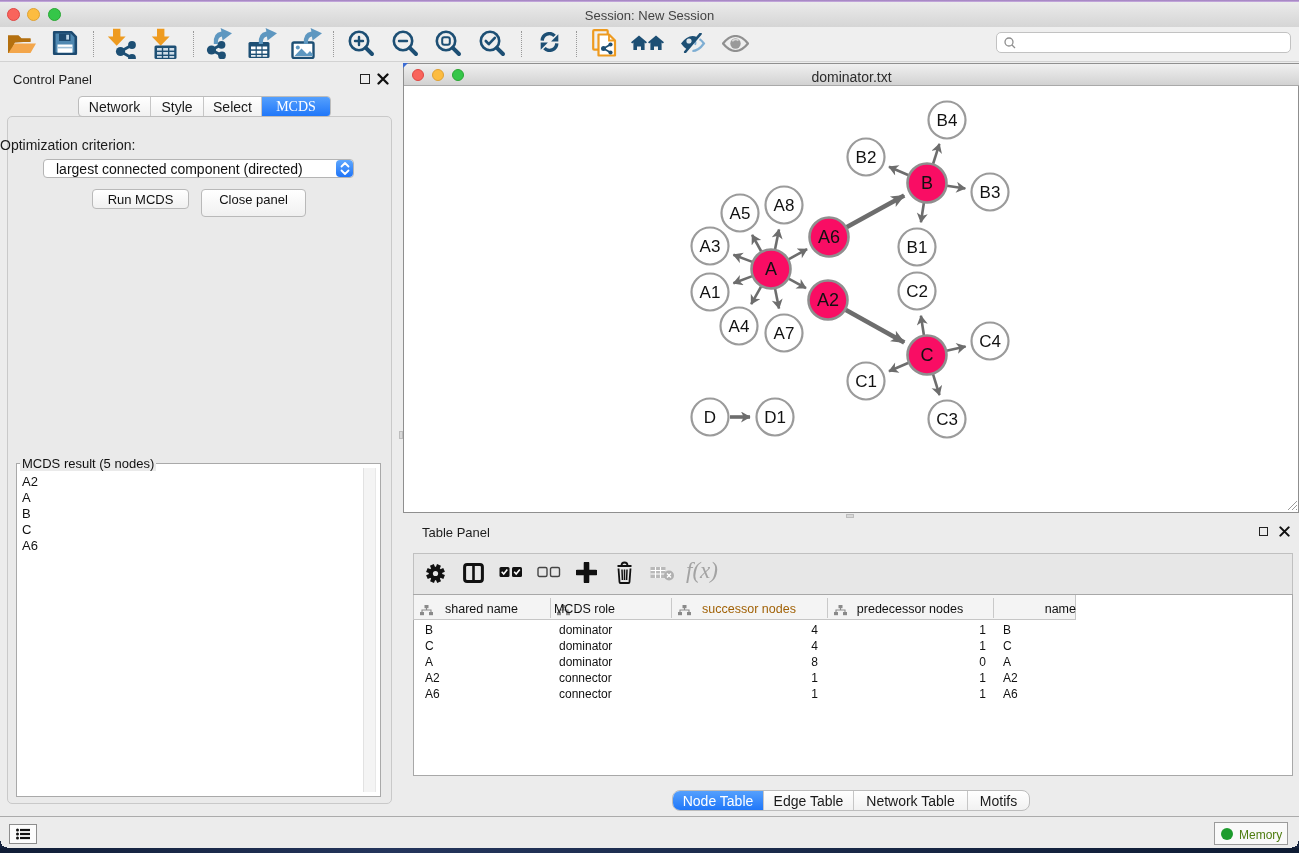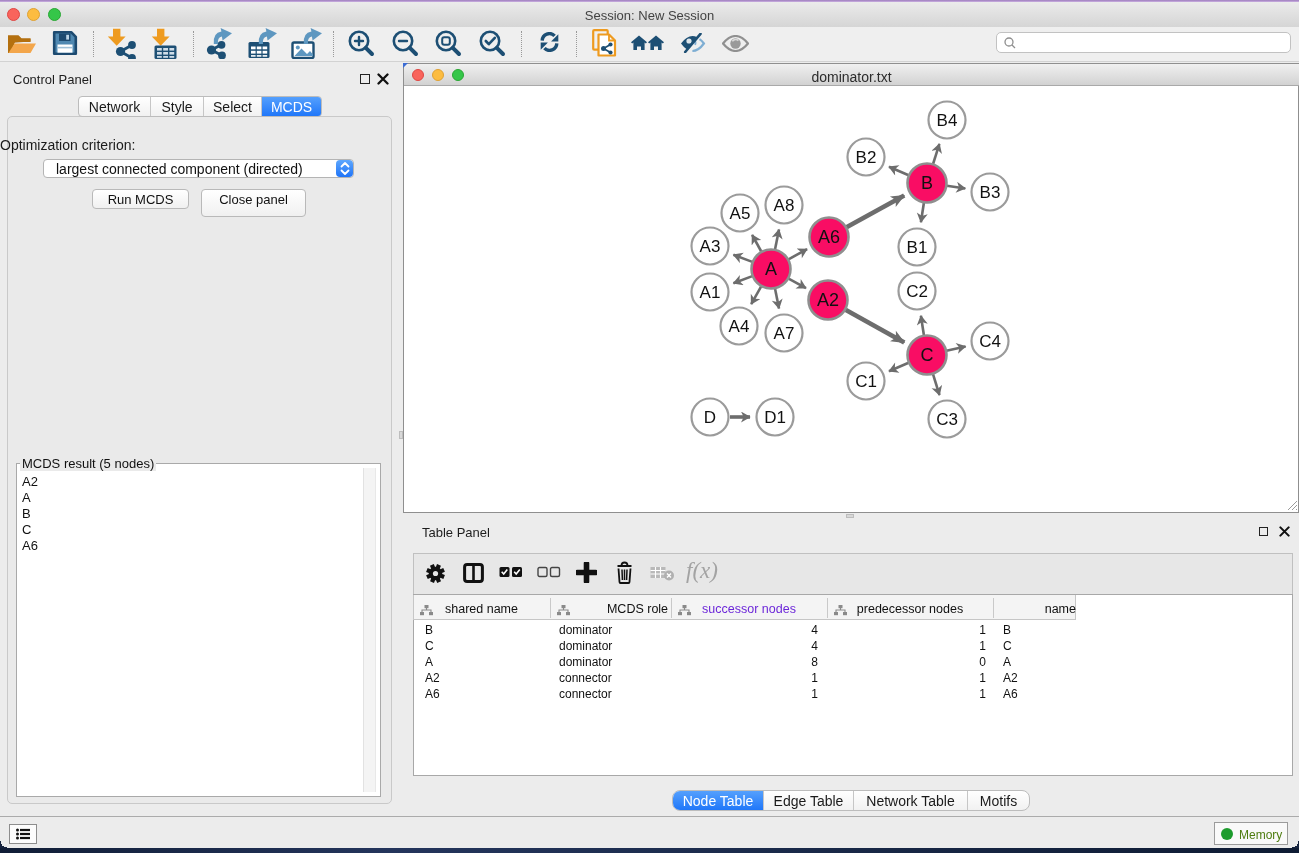--- a/index.html
+++ b/index.html
@@ -166,21 +166,21 @@
 <div class="abs" style="left:13px;top:72px;font-size:13px;color:#1d1d1d;">Control Panel</div>
 <div class="abs" style="left:360px;top:74px;width:10px;height:10px;border:1.5px solid #222;"></div>
 <svg class="abs" style="left:377px;top:73px;" width="12" height="12" viewBox="0 0 12 12">
     <path d="M1.5,1.5 L10.5,10.5 M10.5,1.5 L1.5,10.5" stroke="#111" stroke-width="2.3" stroke-linecap="round"></path>
   </svg>
 <div class="abs" style="left:7px;top:116px;width:385px;height:688px;border:1.5px solid #c9c9c9;border-radius:5px;background:#eaeaea;"></div>
 <div class="seg" style="left:78px;top:96px;height:21px;">
   <div style="width:72px;">Network</div>
   <div style="width:53px;">Style</div>
   <div style="width:58px;">Select</div>
-  <div class="sel" style="width:59px;">MCDS</div>
+  <div class="sel" style="width:68px;font-family:Liberation Serif, serif;">MCDS</div>
 </div>
 <div class="abs" style="left:0px;top:137px;width:399px;font-size:14px;color:#1b1b1b;">Optimization criterion:</div>
 <div class="abs" style="left:43px;top:159px;width:311px;height:19px;background:#fff;border:1px solid #b4b4b4;border-radius:4px;"></div>
 <div class="abs" style="left:56px;top:161px;font-size:14px;color:#111;">largest connected component (directed)</div>
 <div class="abs" style="left:336px;top:160px;width:17px;height:17px;border-radius:4px;background:linear-gradient(#5ea7fd,#1f74f8);"></div>
 <svg class="abs" style="left:339px;top:161px;" width="12" height="15" viewBox="0 0 12 15">
     <path d="M2.5,5.5 L6,2 L9.5,5.5" fill="none" stroke="#fff" stroke-width="1.8" stroke-linecap="round" stroke-linejoin="round"></path>
     <path d="M2.5,9.5 L6,13 L9.5,9.5" fill="none" stroke="#fff" stroke-width="1.8" stroke-linecap="round" stroke-linejoin="round"></path>
   </svg>
 <div class="abs" style="left:92px;top:189px;width:97px;height:20px;background:linear-gradient(#ffffff,#f0f0f0);border:1px solid #b9b9b9;border-radius:4px;text-align:center;font-size:13px;color:#111;line-height:19px;">Run MCDS</div>
@@ -347,31 +347,31 @@
 <div class="abs" style="left:413px;top:602px;width:137px;text-align:center;font-size:12.5px;color:#111;">shared name</div>
 <div class="abs" style="left:550px;top:598px;height:20px;border-left:1px solid #c9c9c9;"></div>
 <div class="abs" style="left:557px;top:602px;"><svg width="13" height="11" viewBox="0 0 13 11">
       <g fill="#8a8a8a">
         <rect x="4.5" y="0" width="4" height="3.2"></rect>
         <rect x="0" y="7" width="4" height="3.2"></rect>
         <rect x="9" y="7" width="4" height="3.2"></rect>
         <path d="M6.5,3 v2 M2,7 v-2 h9 v2" stroke="#8a8a8a" fill="none" stroke-width="1.1"></path>
       </g>
     </svg></div>
-<div class="abs" style="left:577px;top:602px;width:121px;text-align:center;font-size:12.5px;color:#111;">MCDS role</div>
+<div class="abs" style="left:524px;top:602px;width:121px;text-align:center;font-size:12.5px;color:#111;">MCDS role</div>
 <div class="abs" style="left:671px;top:598px;height:20px;border-left:1px solid #c9c9c9;"></div>
 <div class="abs" style="left:678px;top:602px;"><svg width="13" height="11" viewBox="0 0 13 11">
       <g fill="#8a8a8a">
         <rect x="4.5" y="0" width="4" height="3.2"></rect>
         <rect x="0" y="7" width="4" height="3.2"></rect>
         <rect x="9" y="7" width="4" height="3.2"></rect>
         <path d="M6.5,3 v2 M2,7 v-2 h9 v2" stroke="#8a8a8a" fill="none" stroke-width="1.1"></path>
       </g>
     </svg></div>
-<div class="abs" style="left:671px;top:602px;width:156px;text-align:center;font-size:12.5px;color:#6d28d9;">successor nodes</div>
+<div class="abs" style="left:671px;top:602px;width:156px;text-align:center;font-size:12.5px;color:#a16207;">successor nodes</div>
 <div class="abs" style="left:827px;top:598px;height:20px;border-left:1px solid #c9c9c9;"></div>
 <div class="abs" style="left:834px;top:602px;"><svg width="13" height="11" viewBox="0 0 13 11">
       <g fill="#8a8a8a">
         <rect x="4.5" y="0" width="4" height="3.2"></rect>
         <rect x="0" y="7" width="4" height="3.2"></rect>
         <rect x="9" y="7" width="4" height="3.2"></rect>
         <path d="M6.5,3 v2 M2,7 v-2 h9 v2" stroke="#8a8a8a" fill="none" stroke-width="1.1"></path>
       </g>
     </svg></div>
 <div class="abs" style="left:827px;top:602px;width:166px;text-align:center;font-size:12.5px;color:#111;">predecessor nodes</div>

